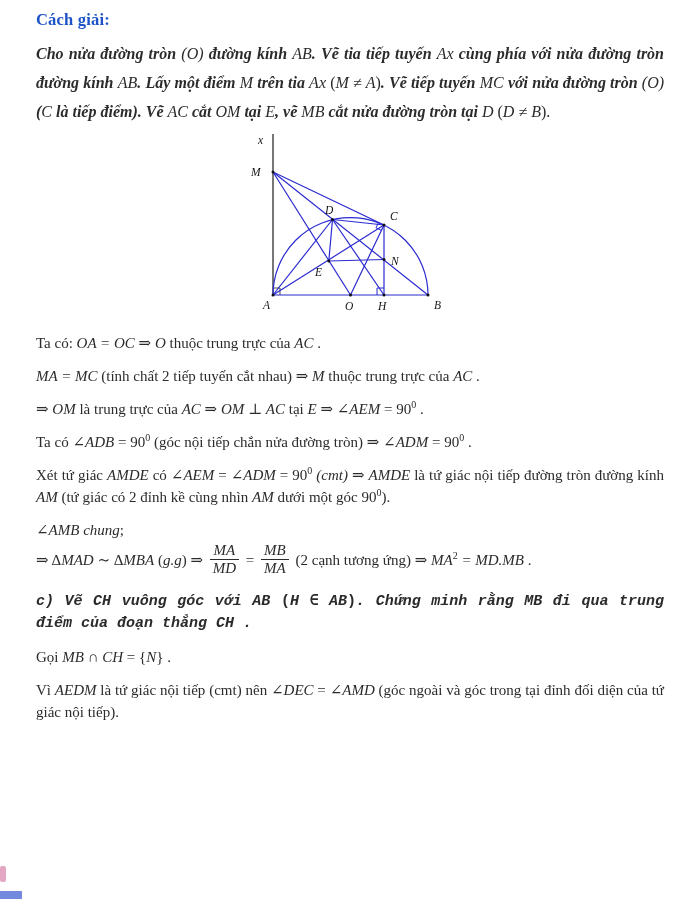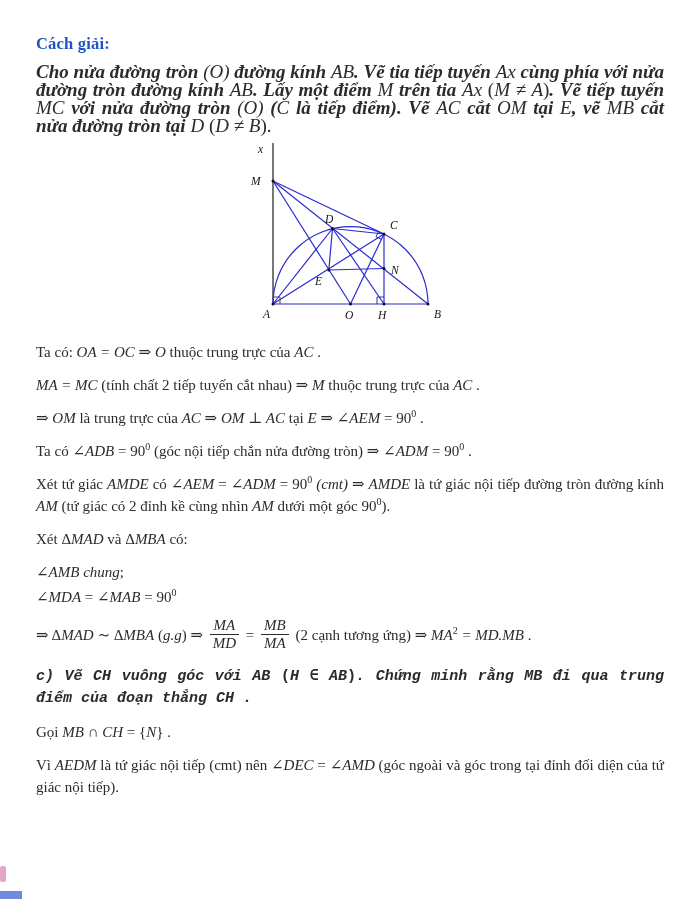--- a/index.html
+++ b/index.html
@@ -1,22 +1,22 @@
 <!DOCTYPE html>
 <html><head>
 <meta charset="utf-8">
 <style>
   html,body{margin:0;padding:0;}
   body{
     width:700px;height:899px;background:#ffffff;overflow:hidden;position:relative;
     font-family:"Liberation Serif","DejaVu Serif","DejaVu Sans",serif;color:#2b2b2b;
   }
-  .page{padding:10px 36px 0 36px;margin-top:24px;}
+  .page{padding:10px 36px 0 36px;}
   h2.solution{font-size:16.5px;color:#1d53c6;margin:0 0 9px 0;font-weight:bold;letter-spacing:.2px;}
-  .problem{font-size:19px;line-height:18px;text-align:justify;margin:0;}
+  .problem{font-size:16px;line-height:29px;text-align:justify;margin:0;}
   .seg-r{font-style:normal;}
   .seg-bi{font-weight:bold;font-style:italic;}
   .seg-m{font-style:italic;}
   .seg-sup{vertical-align:super;font-size:10px;line-height:0;font-style:normal;}
   .figure-wrap{margin:2px 0 4px 189px;width:260px;height:200px;}
   .para{font-size:15px;line-height:22px;margin:0 0 11px 0;text-align:justify;}
   .para.heading{font-weight:bold;font-style:italic;}
   .tight{margin-bottom:3px;}
   .gap-top{margin-top:2px;font-family:Liberation Mono, monospace;}
   .frac{display:inline-block;vertical-align:middle;text-align:center;font-style:italic;
@@ -90,23 +90,21 @@
       </g>
     </svg>
   </div>
 
   <p class="para"><span class="seg-r">Ta có: </span><span class="seg-m">OA = OC</span><span class="seg-r"> ⇒ </span><span class="seg-m">O</span><span class="seg-r"> thuộc trung trực của </span><span class="seg-m">AC</span><span class="seg-r"> .</span></p>
   <p class="para"><span class="seg-m">MA = MC</span><span class="seg-r"> (tính chất 2 tiếp tuyến cắt nhau) ⇒ </span><span class="seg-m">M</span><span class="seg-r"> thuộc trung trực của </span><span class="seg-m">AC</span><span class="seg-r"> .</span></p>
   <p class="para"><span class="seg-r">⇒ </span><span class="seg-m">OM</span><span class="seg-r"> là trung trực của </span><span class="seg-m">AC</span><span class="seg-r"> ⇒ </span><span class="seg-m">OM</span><span class="seg-r"> ⊥ </span><span class="seg-m">AC</span><span class="seg-r"> tại </span><span class="seg-m">E</span><span class="seg-r">  ⇒ ∠</span><span class="seg-m">AEM</span><span class="seg-r"> = 90</span><span class="seg-sup">0</span><span class="seg-r"> .</span></p>
   <p class="para"><span class="seg-r">Ta có ∠</span><span class="seg-m">ADB</span><span class="seg-r"> = 90</span><span class="seg-sup">0</span><span class="seg-r"> (góc nội tiếp chắn nửa đường tròn) ⇒ ∠</span><span class="seg-m">ADM</span><span class="seg-r"> = 90</span><span class="seg-sup">0</span><span class="seg-r"> .</span></p>
   <p class="para"><span class="seg-r">Xét tứ giác </span><span class="seg-m">AMDE</span><span class="seg-r"> có ∠</span><span class="seg-m">AEM</span><span class="seg-r"> = ∠</span><span class="seg-m">ADM</span><span class="seg-r"> = 90</span><span class="seg-sup">0</span><span class="seg-r"> </span><span class="seg-m">(cmt)</span><span class="seg-r">  ⇒ </span><span class="seg-m">AMDE</span><span class="seg-r"> là tứ giác nội tiếp đường tròn đường kính </span><span class="seg-m">AM</span><span class="seg-r"> (tứ giác có 2 đỉnh kề cùng nhìn </span><span class="seg-m">AM</span><span class="seg-r"> dưới một góc 90</span><span class="seg-sup">0</span><span class="seg-r">).</span></p>
 
-  <p class="para"><span class="seg-r">Xét Δ</span><span class="seg-m">MAD</span><span class="seg-r"> và Δ</span><span class="seg-m">MBA</span><span class="seg-r"> có:</span></p>
   <p class="para tight"><span class="seg-r">∠</span><span class="seg-m">AMB chung</span><span class="seg-r">;</span></p>
-  <p class="para"><span class="seg-r">∠</span><span class="seg-m">MDA</span><span class="seg-r"> = ∠</span><span class="seg-m">MAB</span><span class="seg-r"> = 90</span><span class="seg-sup">0</span></p>
   <p class="para"><span class="seg-r">⇒ Δ</span><span class="seg-m">MAD</span><span class="seg-r"> ∼ Δ</span><span class="seg-m">MBA</span><span class="seg-r"> (</span><span class="seg-m">g.g</span><span class="seg-r">)  ⇒ </span><span class="frac"><span class="num">MA</span><span class="den">MD</span></span><span class="seg-r"> = </span><span class="frac"><span class="num">MB</span><span class="den">MA</span></span><span class="seg-r"> (2 cạnh tương ứng) ⇒ </span><span class="seg-m">MA</span><span class="seg-sup">2</span><span class="seg-m"> = MD.MB</span><span class="seg-r"> .</span></p>
 
   <p class="para heading gap-top"><span class="seg-bi">c) Vẽ </span><span class="seg-m">CH</span><span class="seg-bi"> vuông góc với </span><span class="seg-m">AB</span><span class="seg-r"> (</span><span class="seg-m">H ∈ AB</span><span class="seg-r">)</span><span class="seg-bi">. Chứng minh rằng </span><span class="seg-m">MB</span><span class="seg-bi"> đi qua trung điểm của đoạn thẳng </span><span class="seg-m">CH</span><span class="seg-bi"> .</span></p>
   <p class="para"><span class="seg-r">Gọi </span><span class="seg-m">MB</span><span class="seg-r"> ∩ </span><span class="seg-m">CH</span><span class="seg-r"> = {</span><span class="seg-m">N</span><span class="seg-r">} .</span></p>
   <p class="para tight"><span class="seg-r">Vì </span><span class="seg-m">AEDM</span><span class="seg-r"> là tứ giác nội tiếp (cmt) nên ∠</span><span class="seg-m">DEC</span><span class="seg-r"> = ∠</span><span class="seg-m">AMD</span><span class="seg-r"> (góc ngoài và góc trong tại đỉnh đối diện của tứ giác nội tiếp).</span></p>
 
 </div>
 
 <div class="artifact pink"></div>
 <div class="artifact blue"></div>

